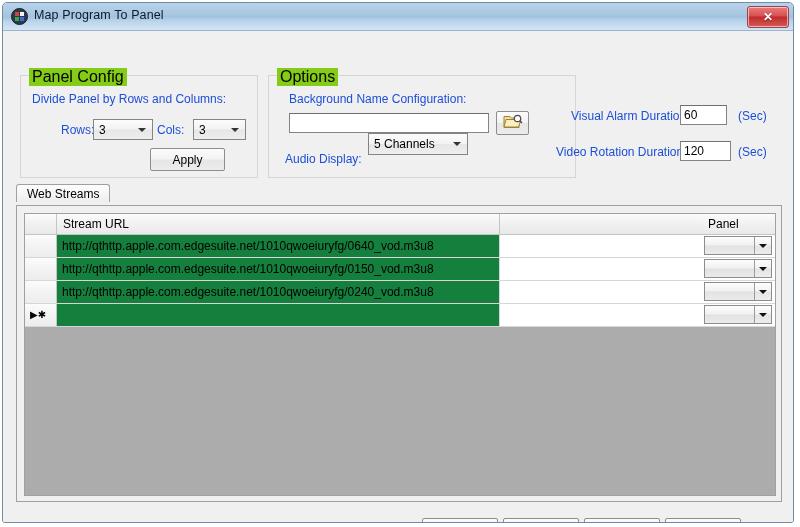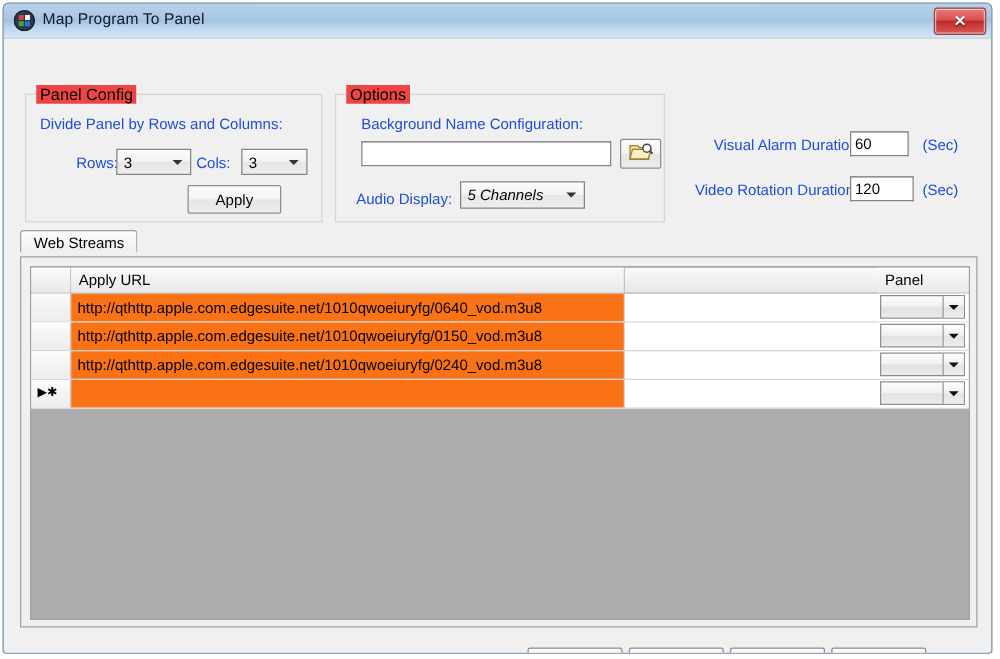--- a/index.html
+++ b/index.html
@@ -88,28 +88,28 @@
   .groupbox {
     position: absolute;
     border: 1px solid #d5d5d5;
     background: transparent;
   }
   .groupbox > .gb-title {
     position: absolute;
     top: -8px;
     left: 8px;
     padding: 0 3px;
-    background: #ef4444;
-    font-size: 13px;
+    background: #84cc16;
+    font-size: 16px;
     color: #000;
     white-space: nowrap;
   }
 
   #panel-config { left: 17px; top: 44px; width: 236px; height: 101px; }
-  #options      { left: 265px; top: 44px; width: 262px; height: 101px; }
+  #options      { left: 265px; top: 44px; width: 262px; height: 101px; padding-left: 44px; }
 
   .lbl {
     position: absolute;
     font-size: 12px;
     color: #1d4ed8;
     white-space: nowrap;
   }
 
   
   .combo {
@@ -253,21 +253,21 @@
     border-bottom: 1px solid #d6d6d6;
   }
   .gr-cell {
     box-sizing: border-box;
     border-right: 1px solid #d6d6d6;
     display: flex;
     align-items: center;
     padding-left: 5px;
     font-size: 12px;
     color: #000;
-    background: #f97316;
+    background: #15803d;
     overflow: hidden;
     white-space: nowrap;
   }
   .gr-cell.col-rowhdr {
     background: linear-gradient(to bottom, #fcfcfc 0%, #f3f3f3 50%, #ededed 100%);
     border-right: 1px solid #c4c4c4;
     padding-left: 2px;
     color: #000;
     font-size: 11px;
   }
@@ -373,21 +373,21 @@
       <span>
         <svg width="20" height="17" viewBox="0 0 20 17">
           <path d="M1 3.5 L1 14.5 L16 14.5 L16 5 L8.5 5 L7 3.5 Z" fill="#f5dd93" stroke="#9b8436" stroke-width="1"></path>
           <path d="M3 6.5 L18 6.5 L15.5 14 L1 14 Z" fill="#fbeec0" stroke="#9b8436" stroke-width="1"></path>
           <circle cx="14.5" cy="5.5" r="3.2" fill="#ffffff" stroke="#4a4a4a" stroke-width="1.2"></circle>
           <line x1="16.8" y1="7.8" x2="19" y2="10" stroke="#4a4a4a" stroke-width="1.6"></line>
         </svg>
       </span>
     </div>
 
-    <div class="combo" style="left:365px; top:114px; width:100px; height:22px;font-style:italic;">
+    <div class="combo" style="left:365px; top:102px; width:100px; height:22px;">
       <span class="cb-text">5 Channels</span>
       <span class="cb-arrow"></span>
     </div>
 
     <span class="lbl" style="left:568px; top:78px;">Visual Alarm Duration:</span>
     <input class="textbox" style="left: 677px; top: 74px; width: 47px; height: 20px;" type="text" value="60">
     <span class="lbl" style="left:735px; top:78px;">(Sec)</span>
 
     <span class="lbl" style="left:553px; top:114px;">Video Rotation Duration:</span>
     <input class="textbox" style="left: 677px; top: 110px; width: 51px; height: 20px;" type="text" value="120">
@@ -397,21 +397,21 @@
       <div class="tab">
         <span>Web Streams</span>
       </div>
     </div>
 
     <div class="tabpage">
       <div class="grid">
 
         <div class="grid-header">
           <div class="gh-cell col-rowhdr"></div>
-          <div class="gh-cell col-url">Apply URL</div>
+          <div class="gh-cell col-url">Stream URL</div>
           <div class="gh-cell col-program">Program Name</div>
           <div class="gh-cell col-panel">Panel</div>
         </div>
 
         <div class="grid-row">
           <div class="gr-cell col-rowhdr"></div>
           <div class="gr-cell col-url">http://qthttp.apple.com.edgesuite.net/1010qwoeiuryfg/0640_vod.m3u8</div>
           <div class="gr-cell col-program"></div>
           <div class="gr-cell col-panel">
             <div class="cell-combo">

